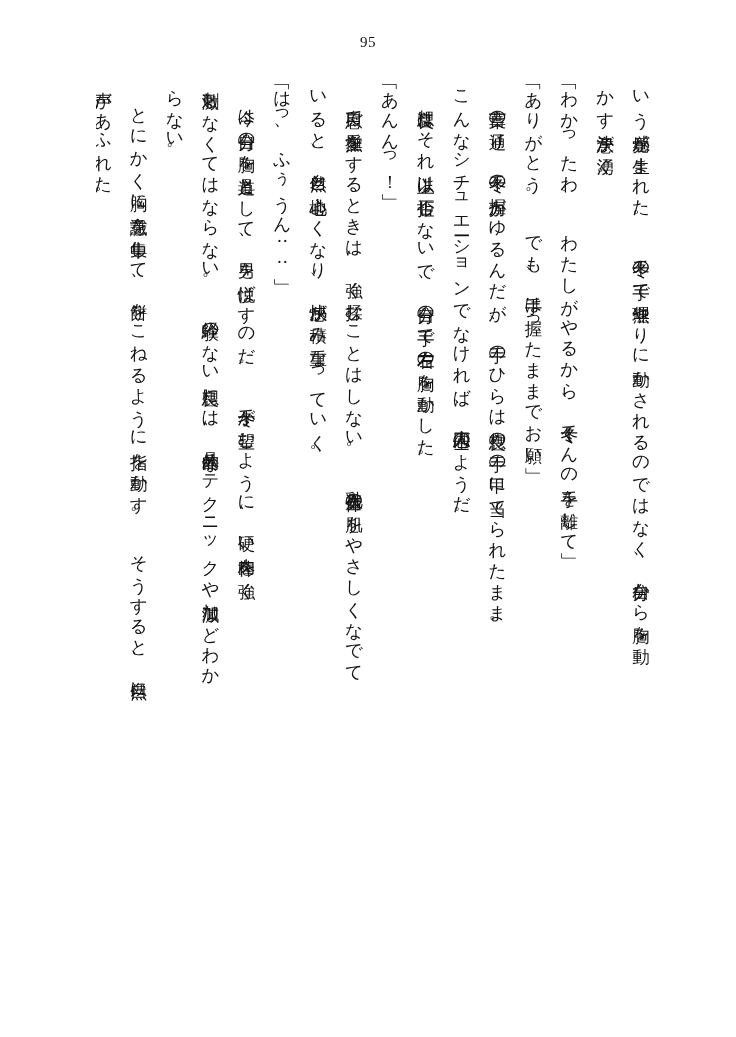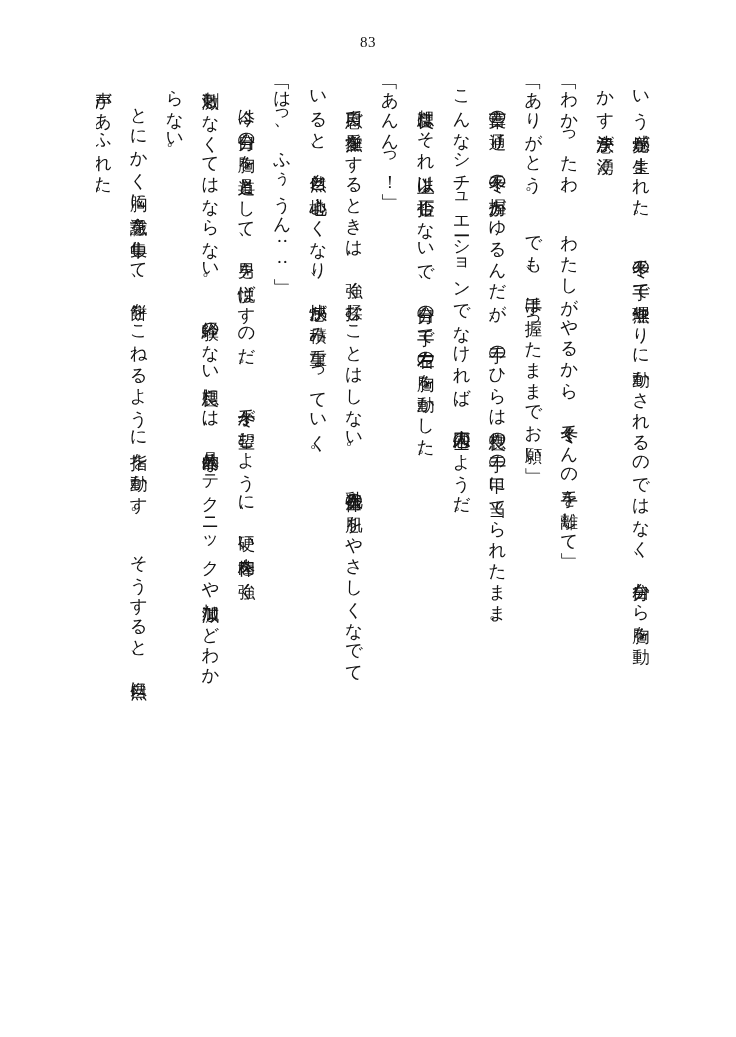--- a/index.html
+++ b/index.html
@@ -61,21 +61,21 @@
   }
   .vtext p.indent {
     text-indent: 1em;
   }
 </style>
 </head>
 <body>
 
 <div class="page">
 
-  <div class="page-number">83</div>
+  <div class="page-number">95</div>
 
   <div class="vtext">
     <p>いう感覚が生まれた。　千冬の手で無理やりに動かされるのではなく、自分から胸を動</p>
     <p>かす決意が湧く。</p>
     <p>「わかったわ。　わたしがやるから、千冬くんの手を離して」</p>
     <p>「ありがとう。　でも、手は握ったままでお願い」</p>
     <p class="indent">言葉の通り、千冬の握力がゆるんだが、手のひらは想良の手の甲に当てられたまま。</p>
     <p>こんなシチュエーションでなければ、恋人同士のようだ。</p>
     <p class="indent">想良はそれ以上は拒否しないで、自分の手で左右の胸を動かした。</p>
     <p>「あんんっ！」</p>

